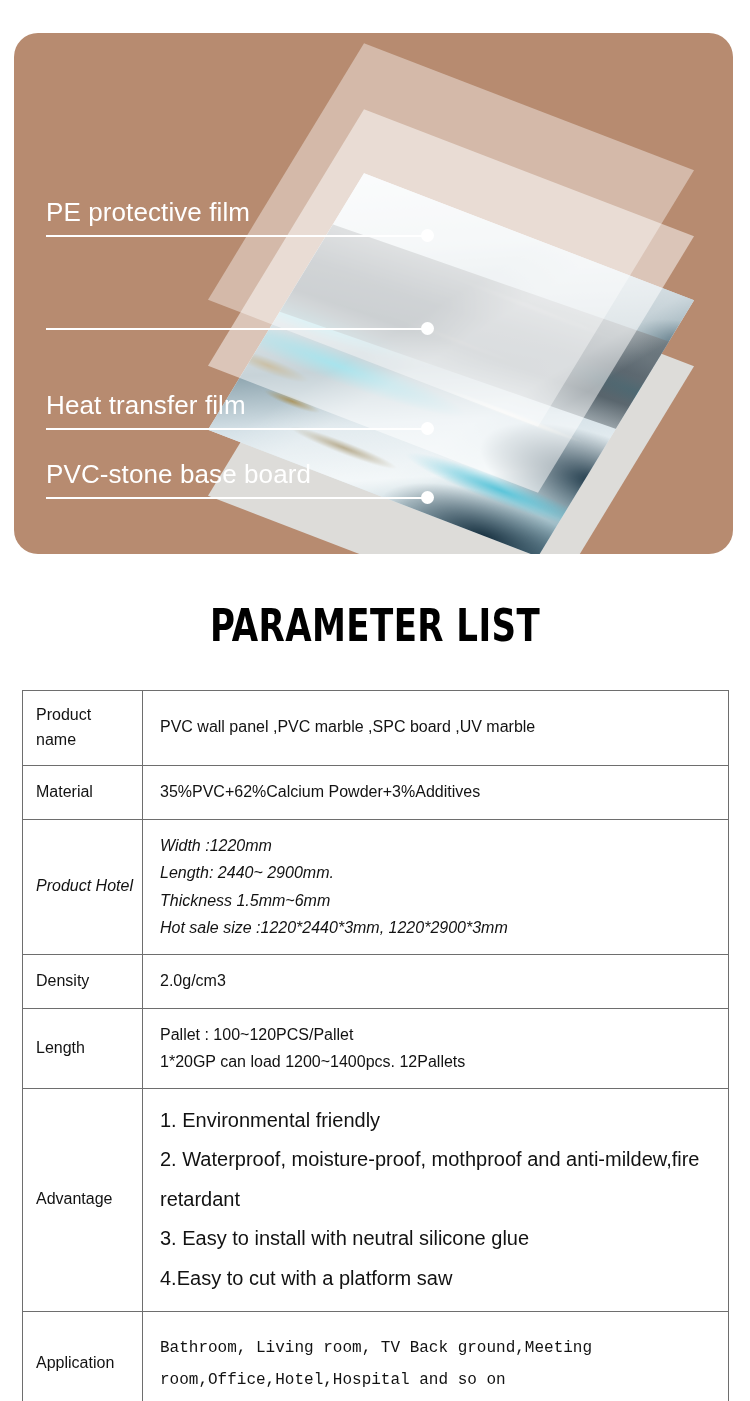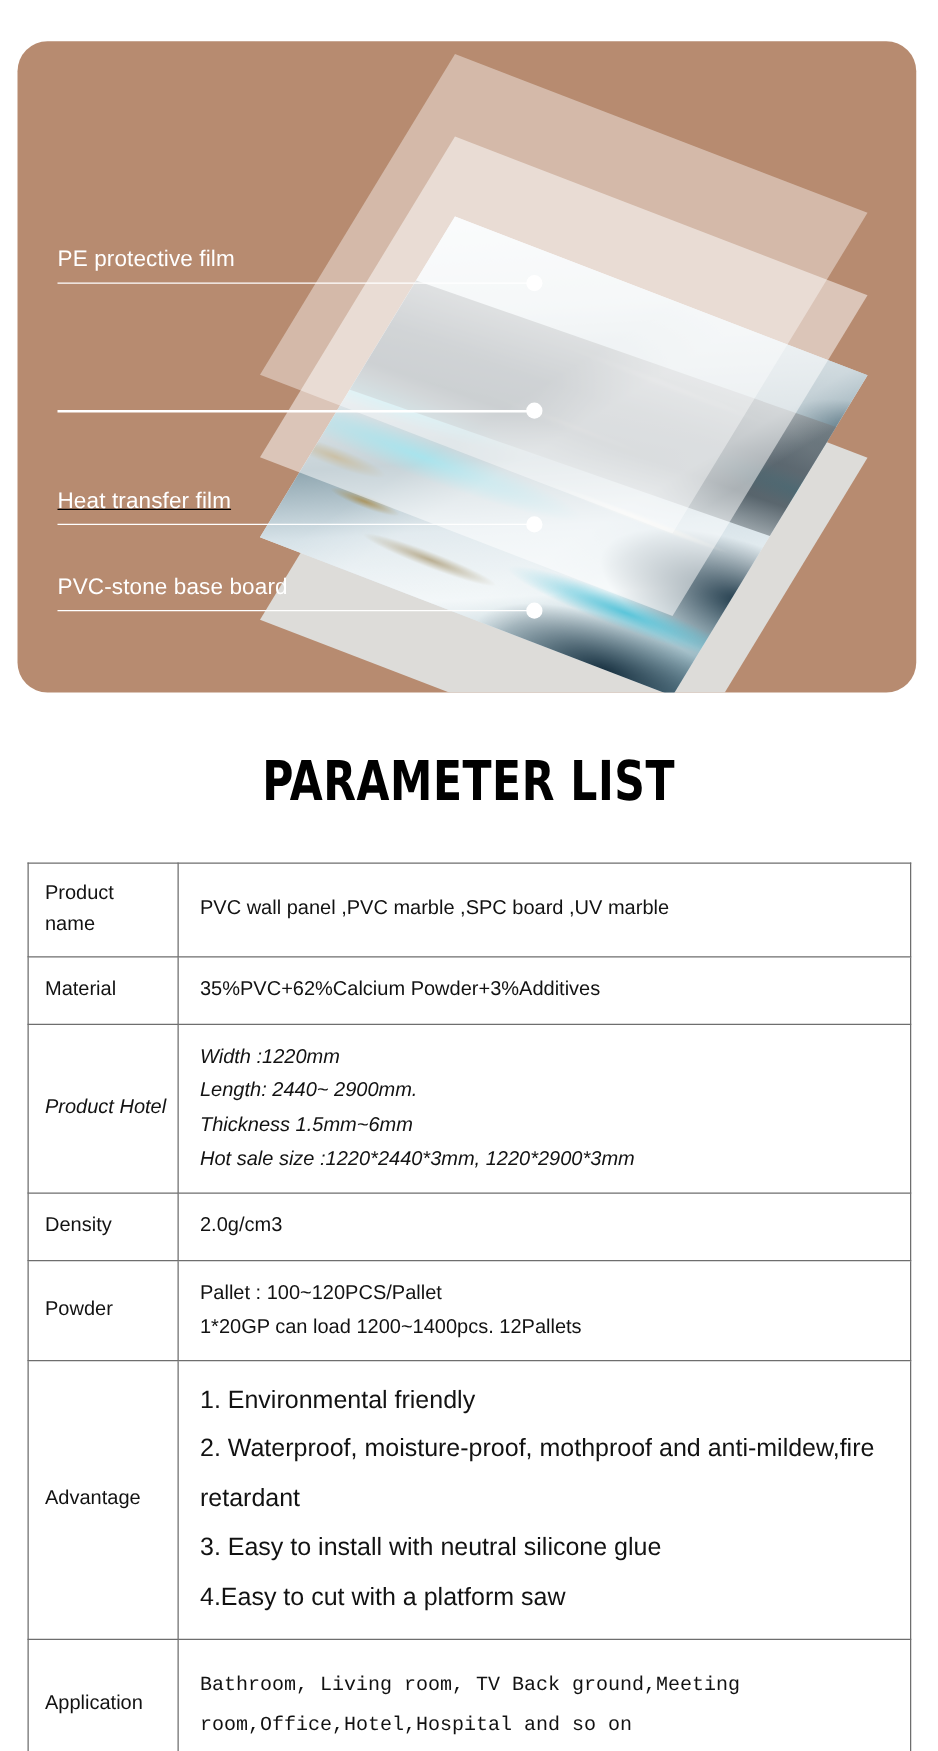--- a/index.html
+++ b/index.html
@@ -135,21 +135,21 @@
       rgba(255,255,255,0) 38%,
       rgba(255,255,255,0.30) 47%,
       rgba(255,255,255,0.30) 63%,
       rgba(255,255,255,0) 70%);
   }
 
   
   .callout { position: absolute; left: 32px; }
   .callout .c-label {
     color: #ffffff;
-    font-size: 18px;
+    font-size: 26px;
     font-weight: 400;
     letter-spacing: 0.1px;
     white-space: nowrap;
     line-height: 1.2;
   }
   .callout .c-line {
     position: relative;
     margin-top: 7px;
     height: 1.5px;
     background: #ffffff;
@@ -162,21 +162,21 @@
     height: 13px;
     margin-top: -6.5px;
     border-radius: 50%;
     background: #ffffff;
   }
 
   .callout-1 { top: 164px; }
   .callout-1 .c-line { width: 382px; }
   .callout-2 { top: 288px; }
   .callout-2 .c-line { width: 382px; }
-  .callout-3 { top: 357px; text-decoration: underline; }
+  .callout-3 { top: 357px; }
   .callout-3 .c-line { width: 382px; }
   .callout-4 { top: 426px; }
   .callout-4 .c-line { width: 382px; }
 
   
   .page-title {
     position: absolute;
     left: 0;
     top: 600px;
     width: 750px;
@@ -292,21 +292,21 @@
       <td class="val">Width :1220mm
 Length:  2440~ 2900mm.
 Thickness 1.5mm~6mm
 Hot sale size :1220*2440*3mm, 1220*2900*3mm</td>
     </tr>
     <tr class="r-dens">
       <td class="key">Density</td>
       <td class="val">2.0g/cm3</td>
     </tr>
     <tr class="r-pack">
-      <td class="key">Powder</td>
+      <td class="key">Length</td>
       <td class="val">Pallet : 100~120PCS/Pallet
 1*20GP can load 1200~1400pcs. 12Pallets</td>
     </tr>
     <tr class="r-adv">
       <td class="key">Advantage</td>
       <td class="val">1. Environmental friendly
 2. Waterproof, moisture-proof, mothproof and anti-mildew,fire retardant
 3. Easy to install with neutral silicone glue
 4.Easy to cut with a platform saw</td>
     </tr>

